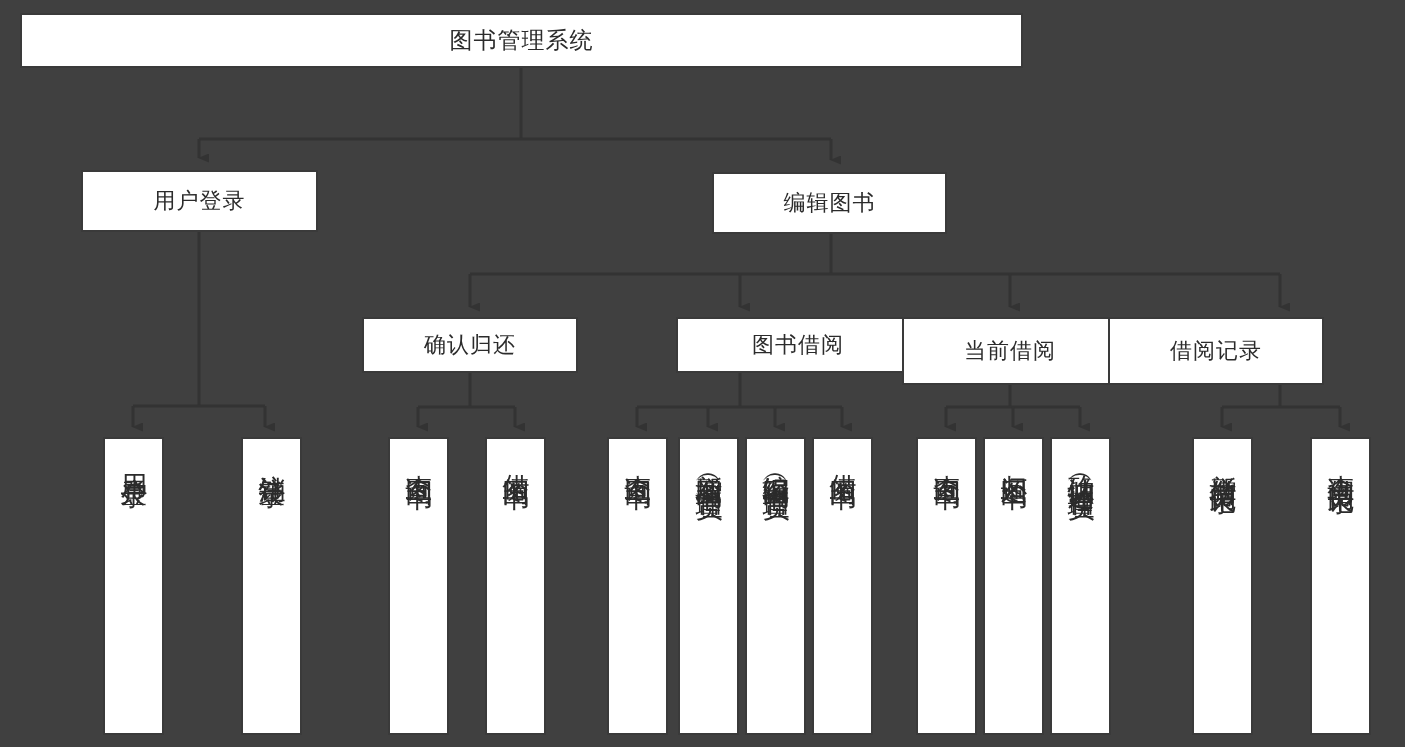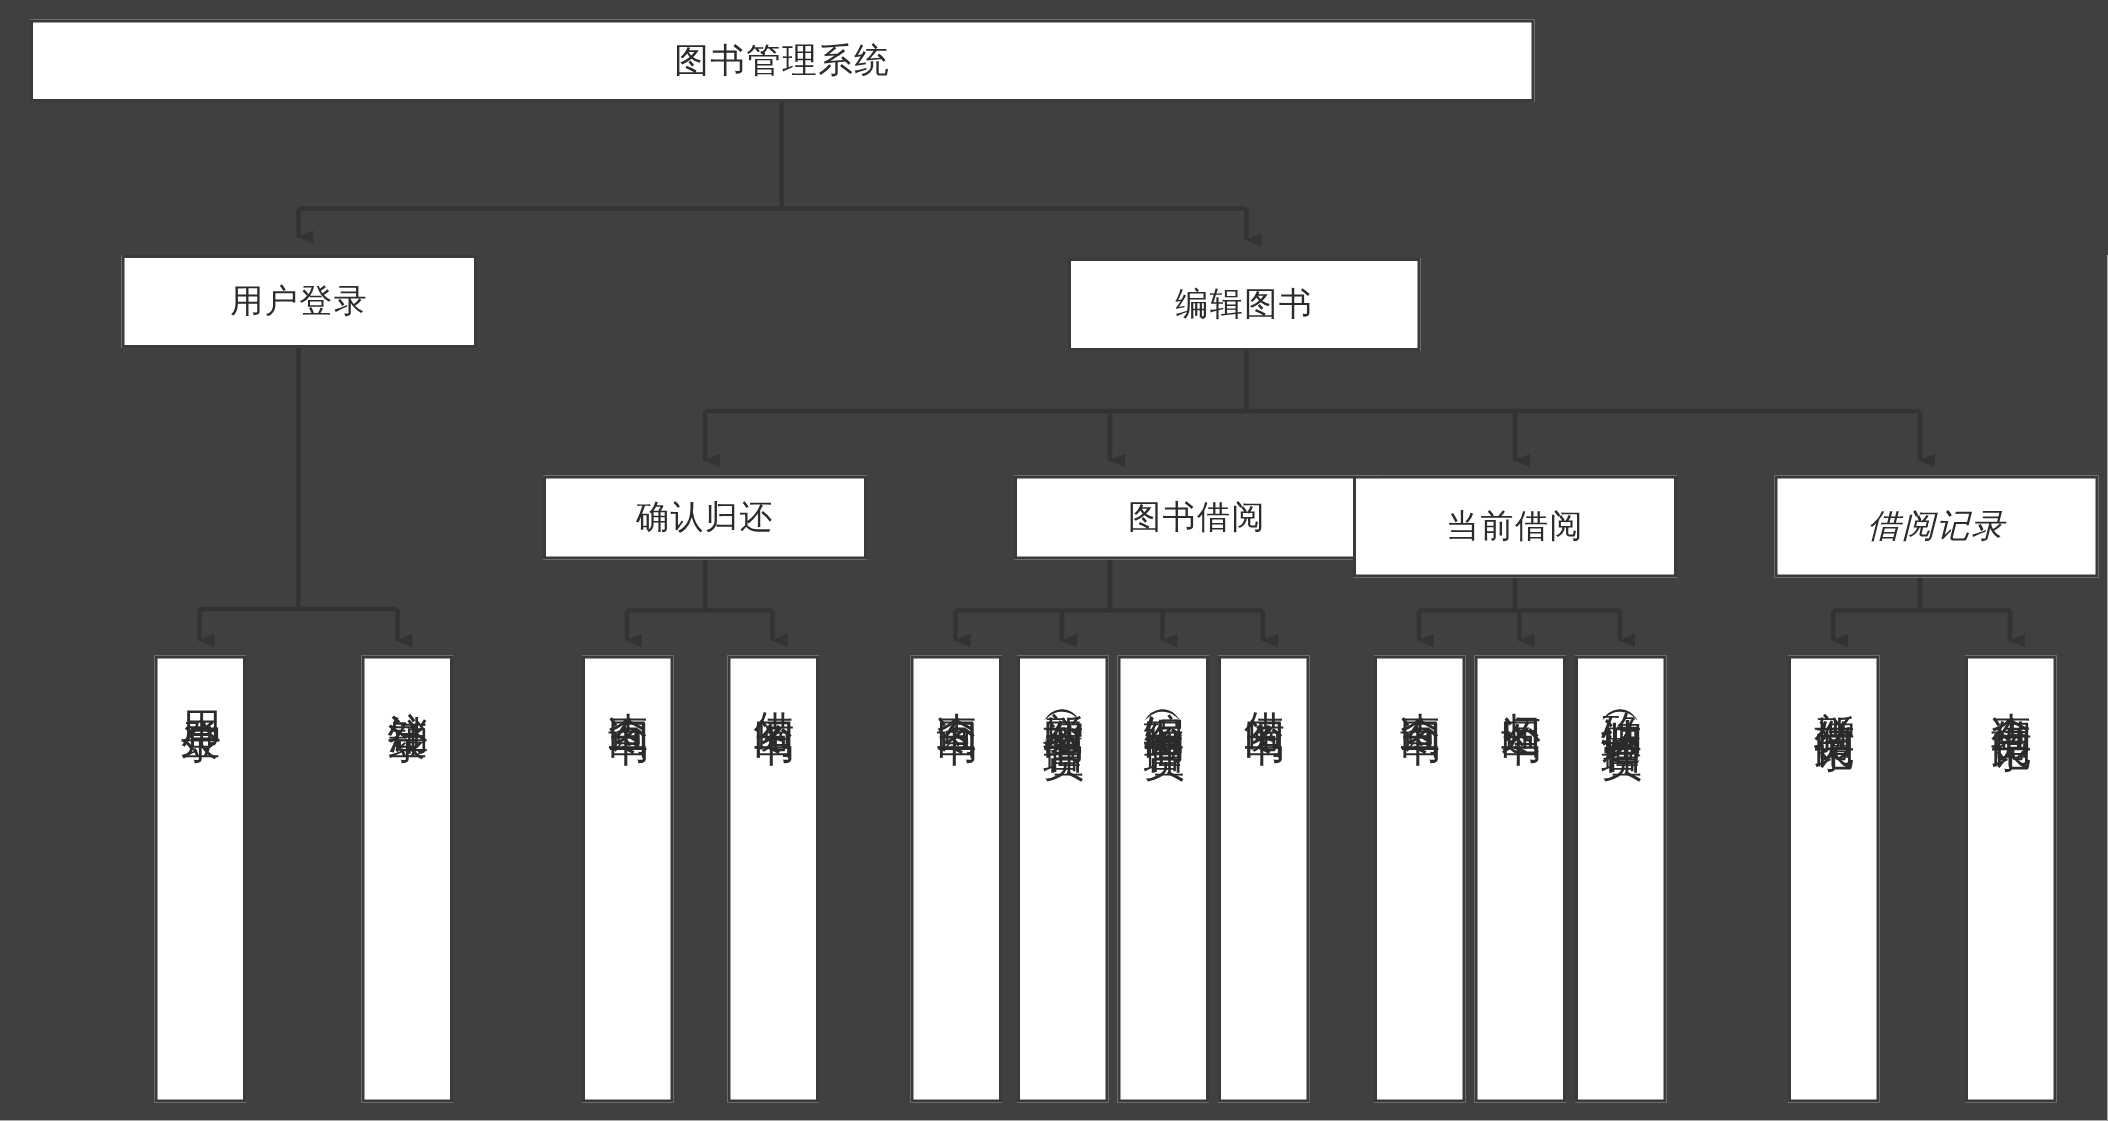--- a/index.html
+++ b/index.html
@@ -150,21 +150,21 @@
   </div>
 
   <div class="node h" style="left:632px; top:317px; width:244px; height:56px;margin-left:44px;">
     <span class="node-label">图书借阅</span>
   </div>
 
   <div class="node h" style="left:902px; top:317px; width:216px; height:68px;">
     <span class="node-label">当前借阅</span>
   </div>
 
-  <div class="node h" style="left:1183px; top:317px; width:216px; height:68px;font-style:italic;">
+  <div class="node h" style="left:1108px; top:317px; width:216px; height:68px;">
     <span class="node-label">借阅记录</span>
   </div>
 
   <div class="node v" style="left:103px; top:437px; width:61px; height:298px;">
     <span class="node-label">用户登录</span>
   </div>
 
   <div class="node v" style="left:241px; top:437px; width:61px; height:298px;">
     <span class="node-label">注销登录</span>
   </div>

